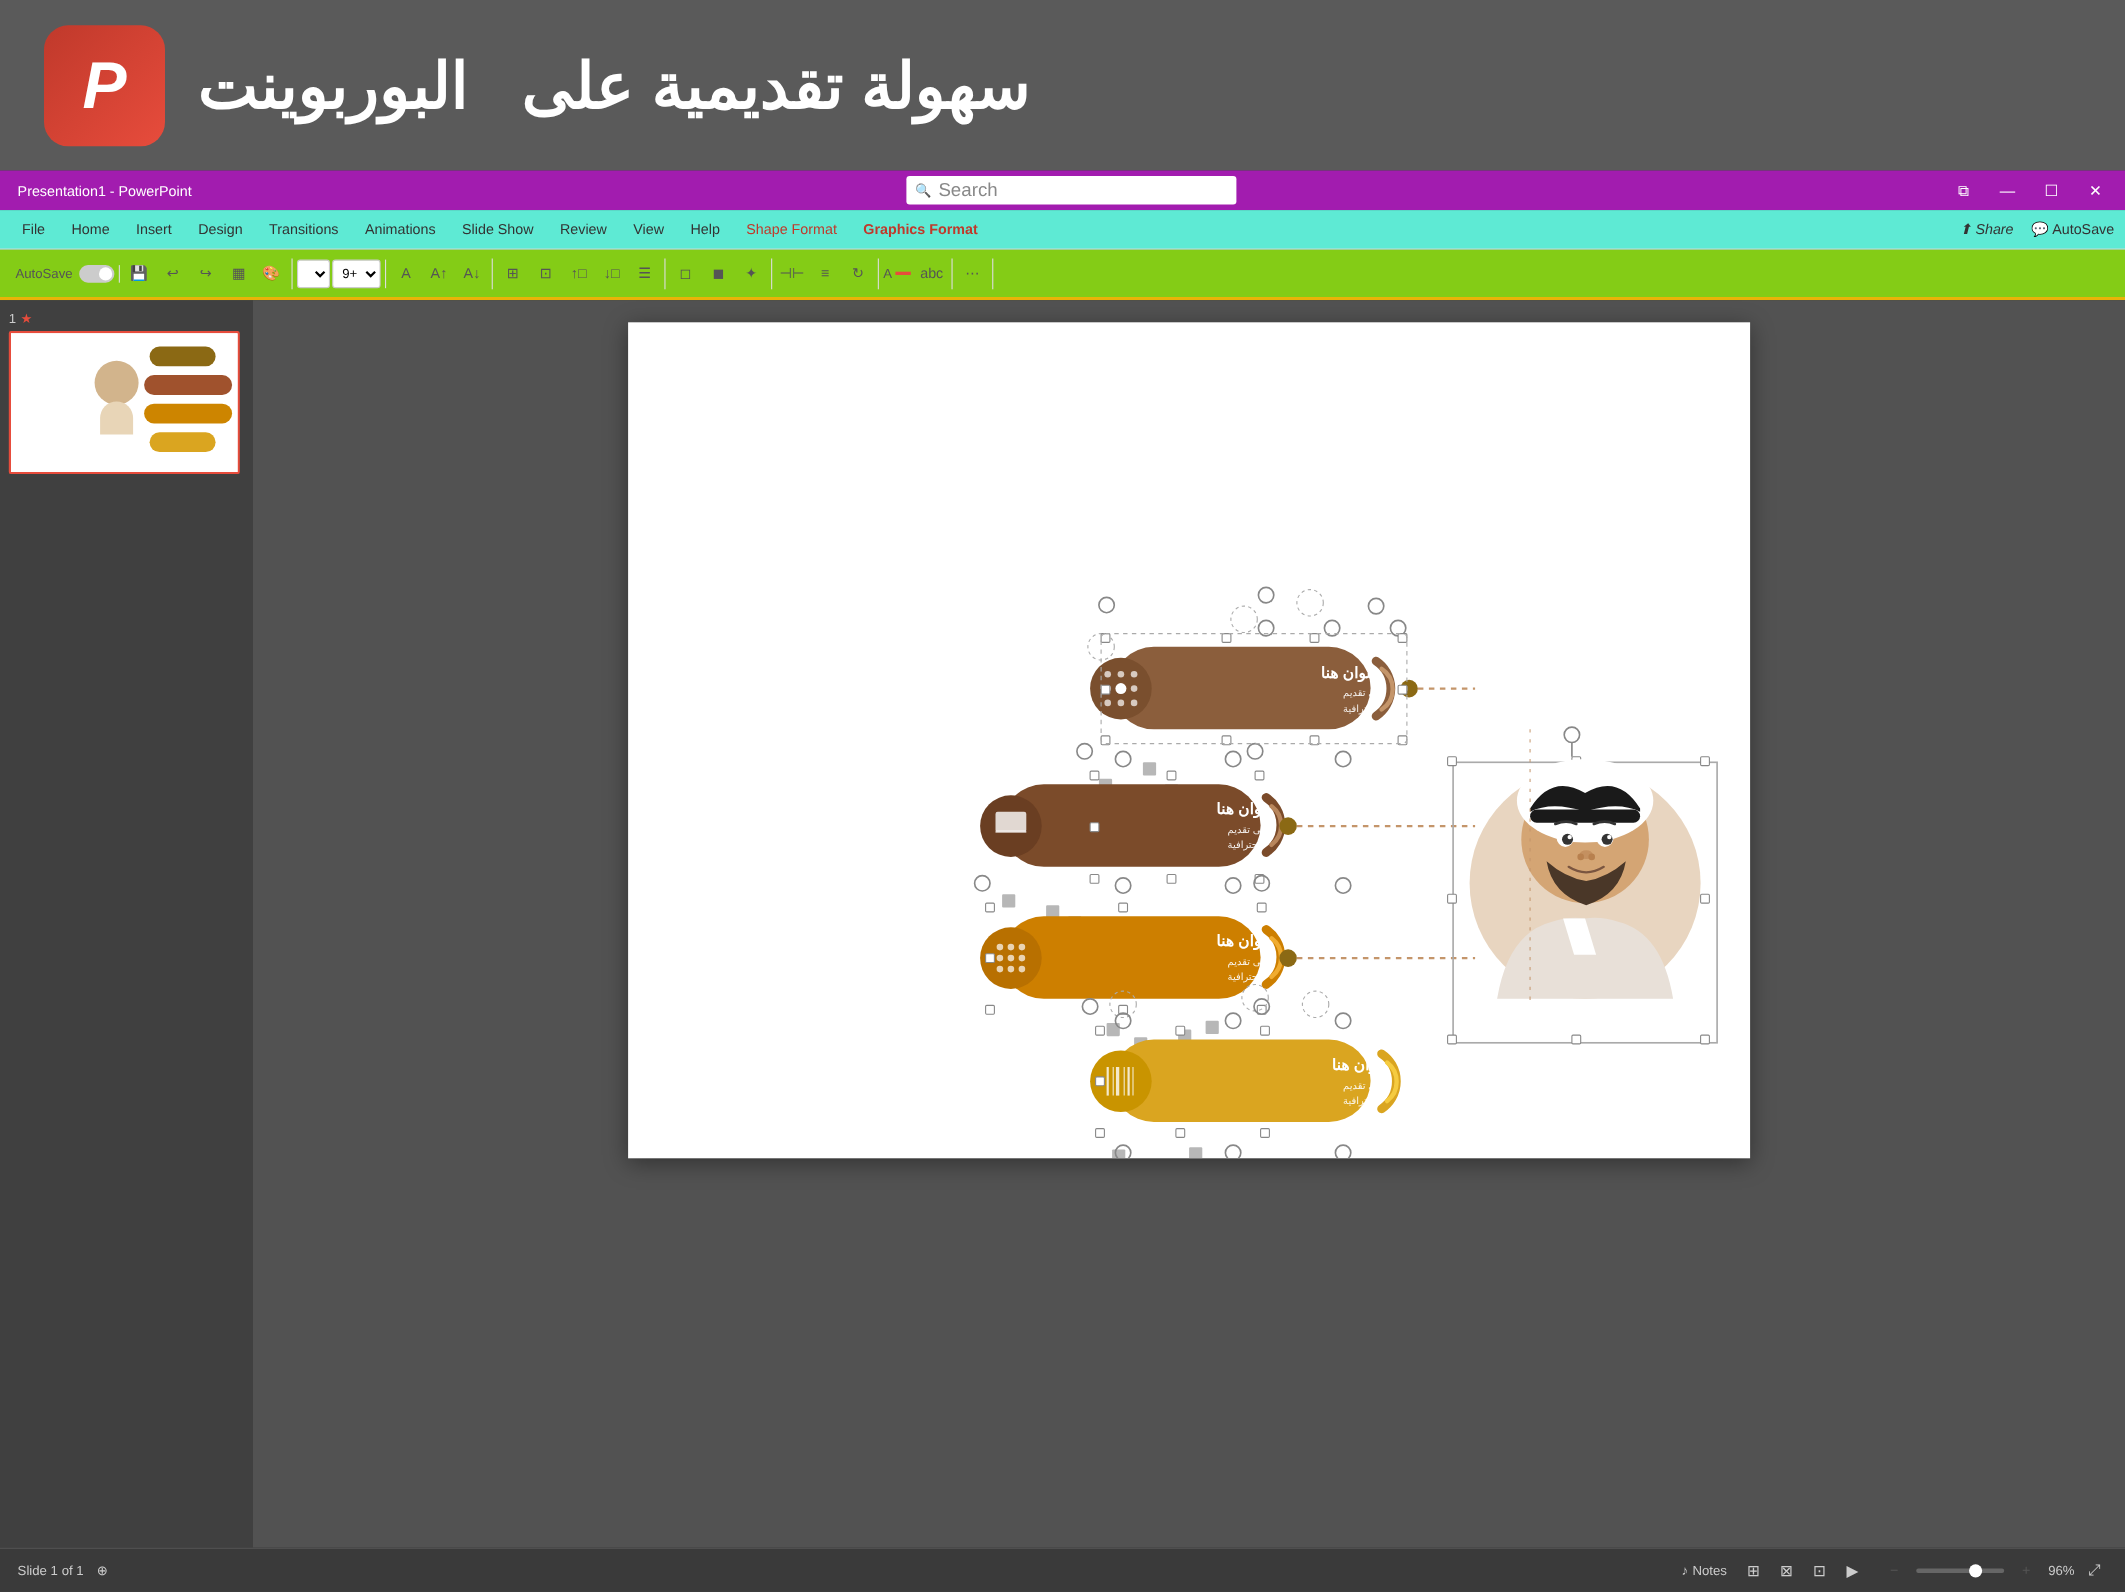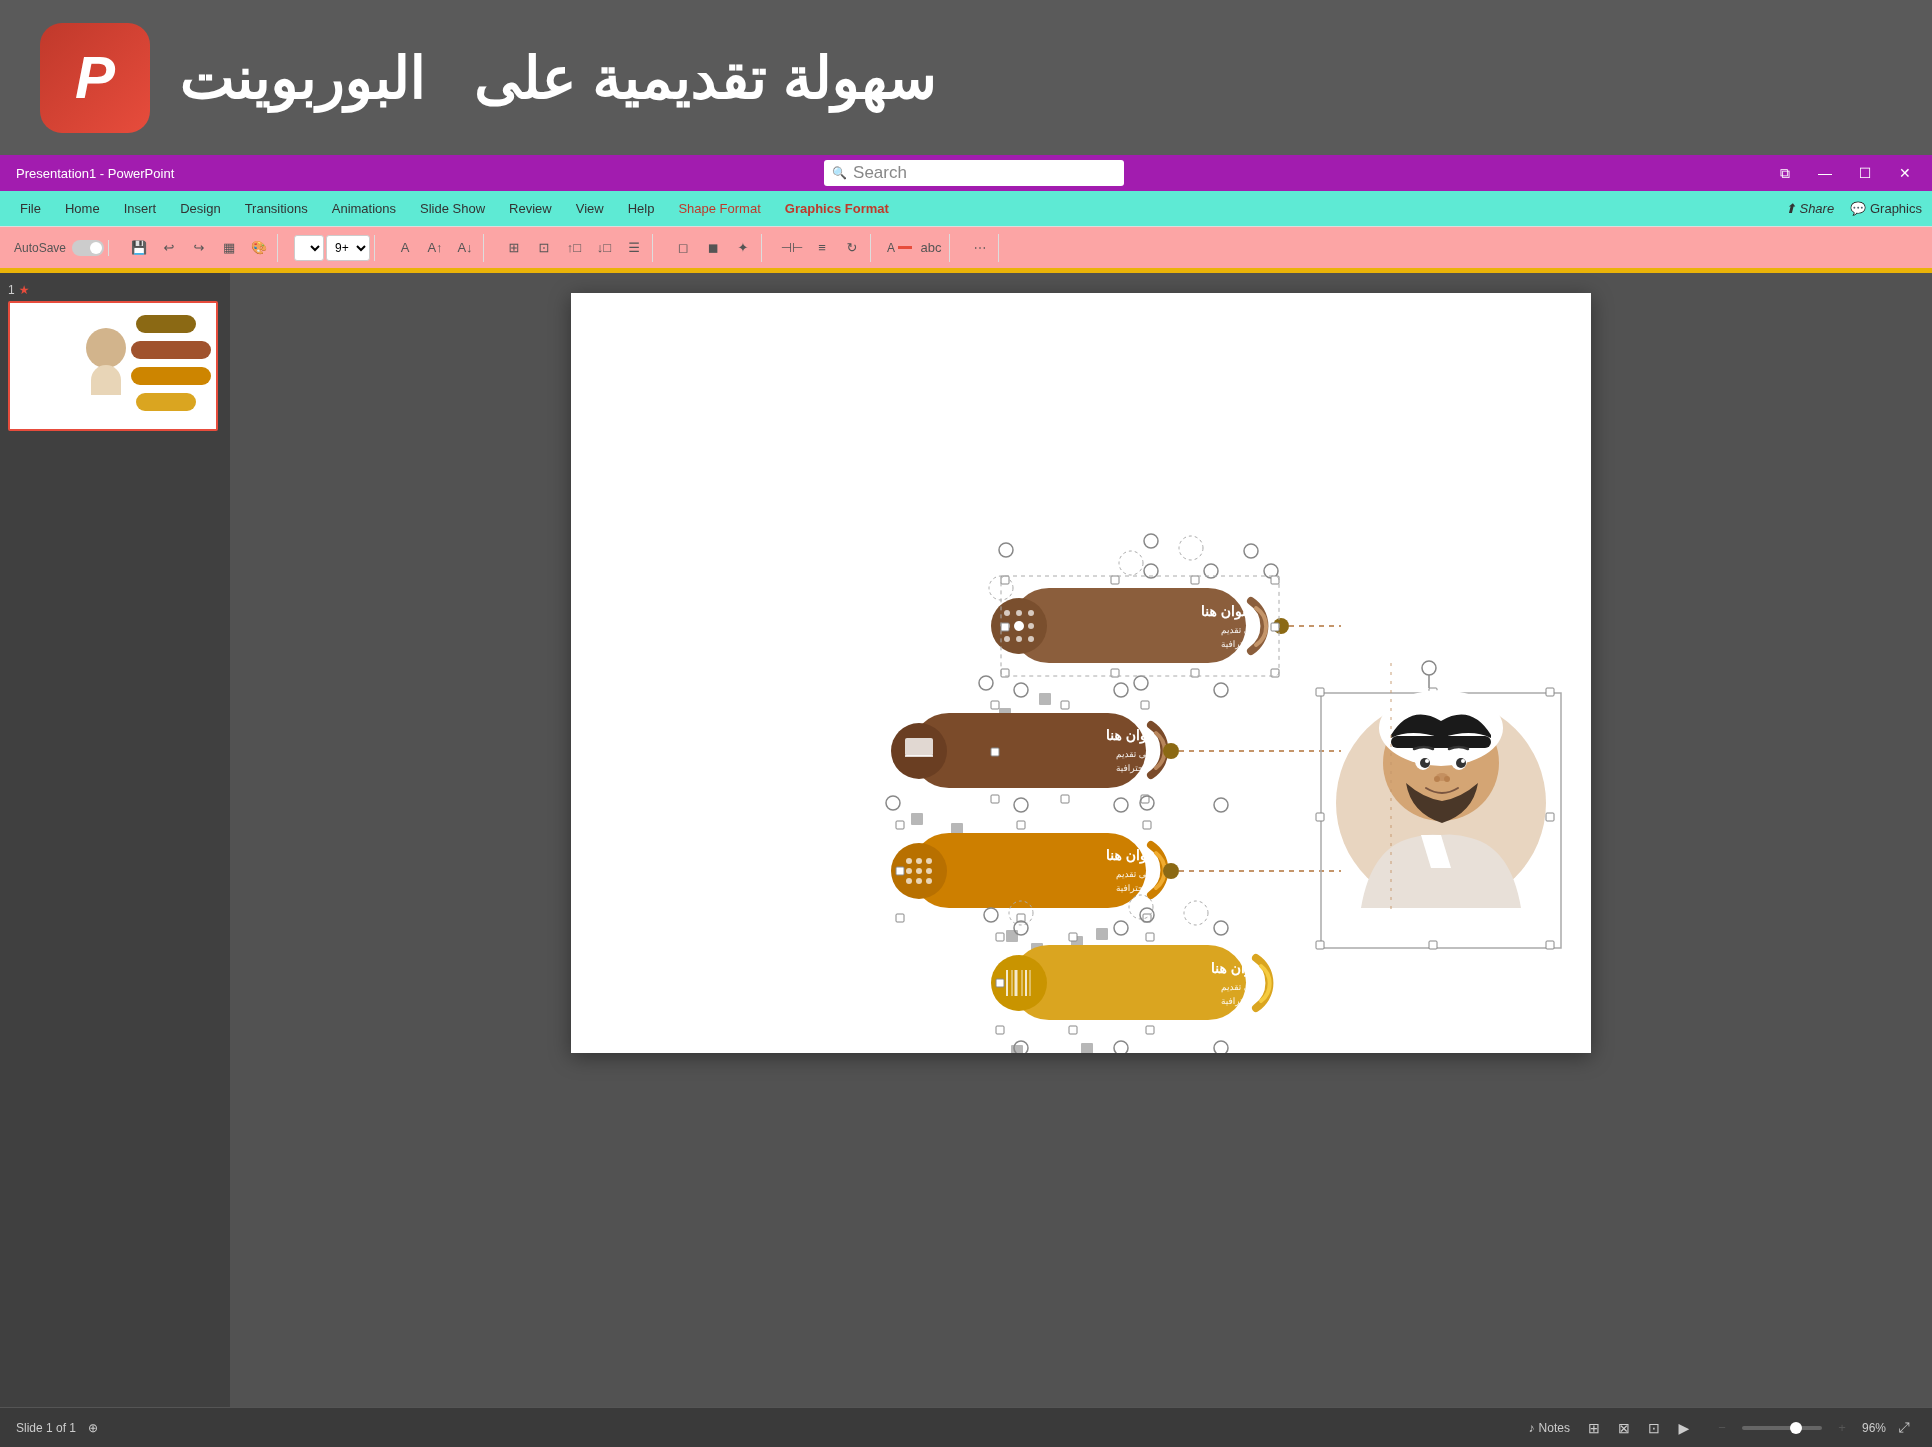--- a/index.html
+++ b/index.html
@@ -132,26 +132,26 @@
       gap: 4px;
       font-size: 13px;
       color: #333;
       cursor: pointer;
     }
 
     
     .toolbar {
       width: 100%;
       height: 46px;
-      background: #fca5a5;
+      background: #84cc16;
       display: flex;
       align-items: center;
       padding: 0 10px;
-      gap: 12px;
-      border-bottom: 5px solid #eab308;
+      gap: 0;
+      border-bottom: 3px solid #eab308;
       overflow: hidden;
     }
     .toolbar-group {
       display: flex;
       align-items: center;
       gap: 2px;
       padding: 0 4px;
       border-right: 1px solid #ddd;
     }
     .toolbar-btn {
@@ -354,21 +354,21 @@
   <span class="menu-item">Transitions</span>
   <span class="menu-item">Animations</span>
   <span class="menu-item">Slide Show</span>
   <span class="menu-item">Review</span>
   <span class="menu-item">View</span>
   <span class="menu-item">Help</span>
   <span class="menu-item shape-format">Shape Format</span>
   <span class="menu-item graphics-format">Graphics Format</span>
   <div class="menu-right">
     <span class="share-btn">⬆ Share</span>
-    <span class="comments-btn">💬 Graphics</span>
+    <span class="comments-btn">💬 AutoSave</span>
   </div>
 </div>
 
 <div class="toolbar">
   <div class="toolbar-group autosave-area">
     <span style="font-size:12px;color:#555;">AutoSave</span>
     <div class="toggle-off"></div>
   </div>
   <div class="toolbar-group">
     <div class="toolbar-btn">💾</div>

